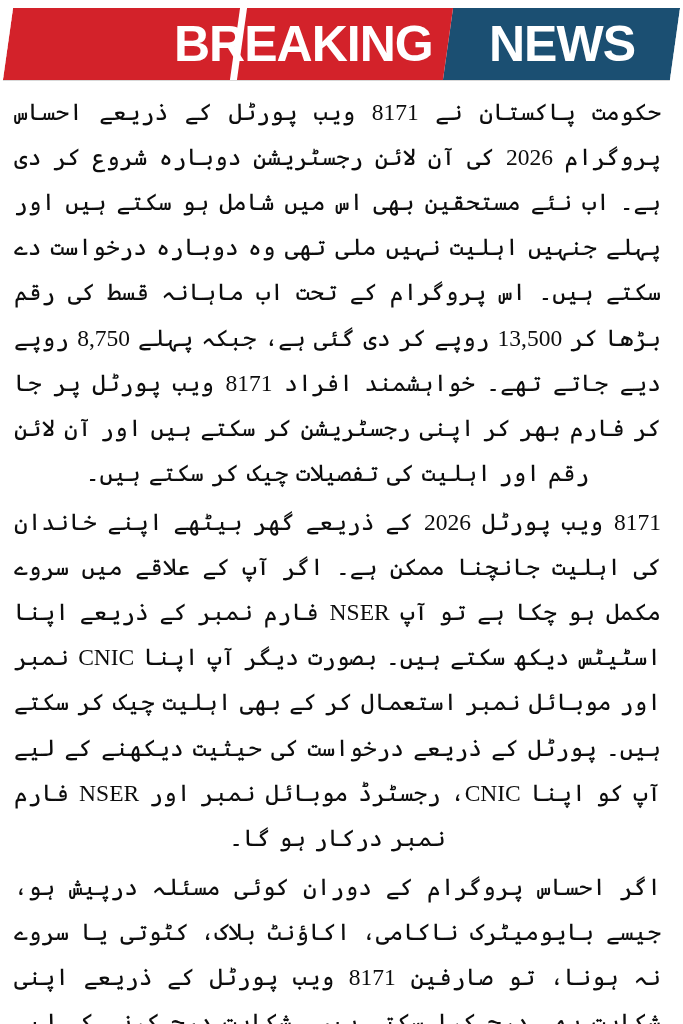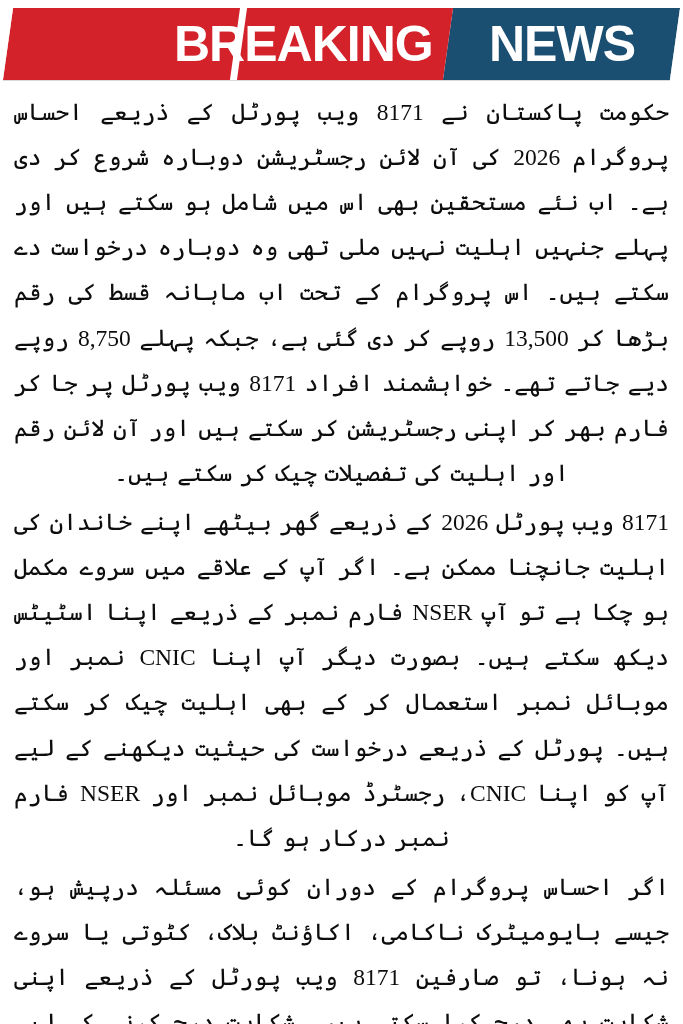--- a/index.html
+++ b/index.html
@@ -103,21 +103,21 @@
   
   .article {
     padding: 2px 14px 10px 14px;
     direction: rtl;
     text-align: justify;
     text-align-last: center;
   }
   .para {
     font-size: 23.5px;
     line-height: 1.92;
-    margin: 0 0 4px 0;
+    margin: 0 8px 4px 0;
     text-align: justify;
     text-justify: inter-word;
     word-spacing: 2px;
     color: #0d0d0d;
   }
   .para.last {
     margin-bottom: 0;
   }
 </style>
 </head>

